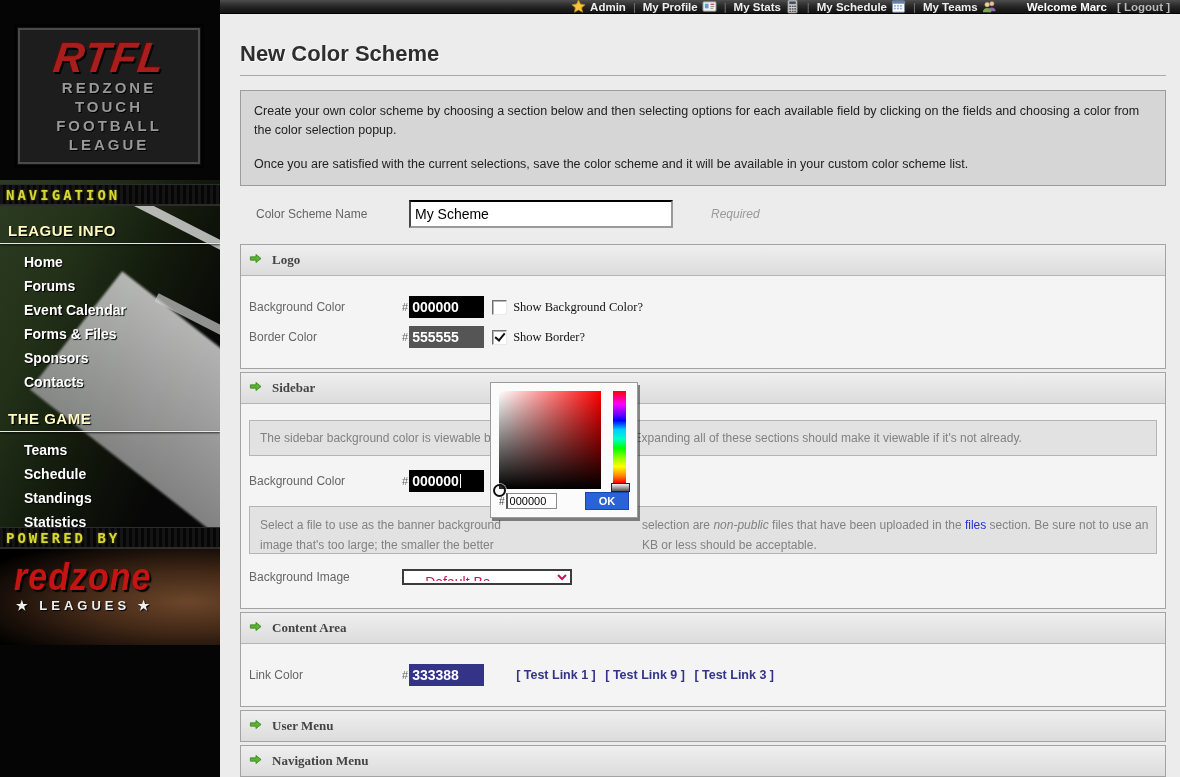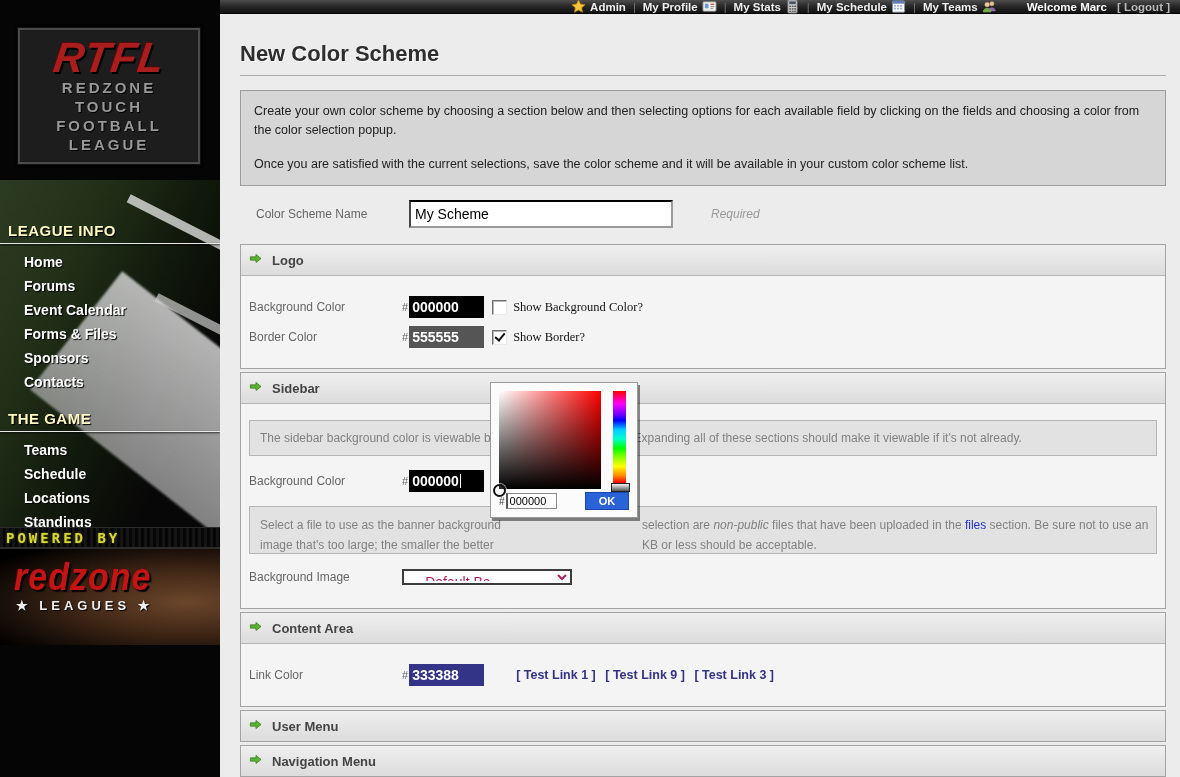--- a/index.html
+++ b/index.html
@@ -50,21 +50,21 @@
   .info-box{background:#d6d6d6;border:1px solid #9c9c9c;padding:11px 13px;color:#222;font-size:12.5px;line-height:1.55;margin-bottom:14px;}
   .info-box p{margin:0 0 14px 0;}
   .info-box p:last-child{margin-bottom:0;}
   .row{display:flex;align-items:center;}
   .lbl{flex:0 0 153px;color:#666;font-size:12px;}
   .name-row{margin:4px 0 16px 16px;}
   .name-input{width:252px;height:22px;border:2px inset #9a9a9a;border-top-color:#555;font-size:14px;font-family:"Liberation Sans",sans-serif;padding:1px 4px;background:#fff;color:#000;}
   .required{font-style:italic;color:#999;font-size:12px;margin-left:38px;}
   
   .section{border:1px solid #a3a3a3;margin-bottom:3px;background:#f4f4f4;}
-  .sec-header{background:linear-gradient(#efefef,#dcdcdc);border-bottom:1px solid #b5b5b5;padding:6px 8px;display:flex;align-items:center;cursor:pointer;}
+  .sec-header{background:linear-gradient(#efefef,#dcdcdc);border-bottom:1px solid #b5b5b5;padding:6px 8px;display:flex;align-items:center;cursor:pointer;font-family:Liberation Serif, serif;}
   .sec-title{font-weight:bold;font-size:13px;color:#444;margin-left:10px;}
   .sec-body{padding:12px 8px;}
   .collapsed .sec-header{border-bottom:none;}
   .frow{margin:8px 0;min-height:22px;}
   .hash{color:#666;font-size:11px;margin-right:1px;}
   .swatch{width:72px;height:20px;font-weight:bold;font-size:14px;color:#fff;padding:1px 0 1px 3px;cursor:pointer;display:flex;align-items:center;font-family:"Liberation Sans",sans-serif;}
   .caret{display:inline-block;width:1px;height:14px;background:#fff;margin-left:1px;}
   .cb{width:13px;height:13px;background:#fff;border:1px solid;border-color:#707070 #e9e9e9 #e9e9e9 #707070;box-shadow:inset 1px 1px 0 #b5b5b5;margin:0 6px 0 8px;cursor:pointer;position:relative;flex:0 0 13px;}
   .cb .tick{position:absolute;left:2px;top:2px;width:8px;height:4px;border-left:2px solid #111;border-bottom:2px solid #111;transform:rotate(-50deg);}
   .cb-label{font-size:12.5px;color:#111;font-family:Liberation Serif, serif;}
@@ -102,35 +102,35 @@
   <div class="big-line"></div>
 
   <div class="logo-box">
     <div class="logo-acronym">RTFL</div>
     <div class="logo-line">REDZONE</div>
     <div class="logo-line">TOUCH</div>
     <div class="logo-line">FOOTBALL</div>
     <div class="logo-line">LEAGUE</div>
   </div>
 
+  <div class="led-strip" id="nav-strip">NAVIGATION</div>
 
   <div class="nav-block">
     <div class="nav-header">LEAGUE INFO</div>
     <div class="nav-rule"></div>
     <div class="nav-item">Home</div>
     <div class="nav-item">Forums</div>
     <div class="nav-item">Event Calendar</div>
     <div class="nav-item">Forms &amp; Files</div>
     <div class="nav-item">Sponsors</div>
     <div class="nav-item">Contacts</div>
     <div class="nav-header" style="margin-top:16px;">THE GAME</div>
     <div class="nav-rule"></div>
     <div class="nav-item">Teams</div>
     <div class="nav-item">Schedule</div>
-    <div class="nav-item">Locations</div>
     <div class="nav-item">Standings</div>
     <div class="nav-item">Statistics</div>
   </div>
 
   <div class="led-strip" id="powered-strip">POWERED BY</div>
 
   <div class="brand-box">
     <div class="brand-name">redzone</div>
     <div class="brand-sub">★ LEAGUES ★</div>
   </div>

